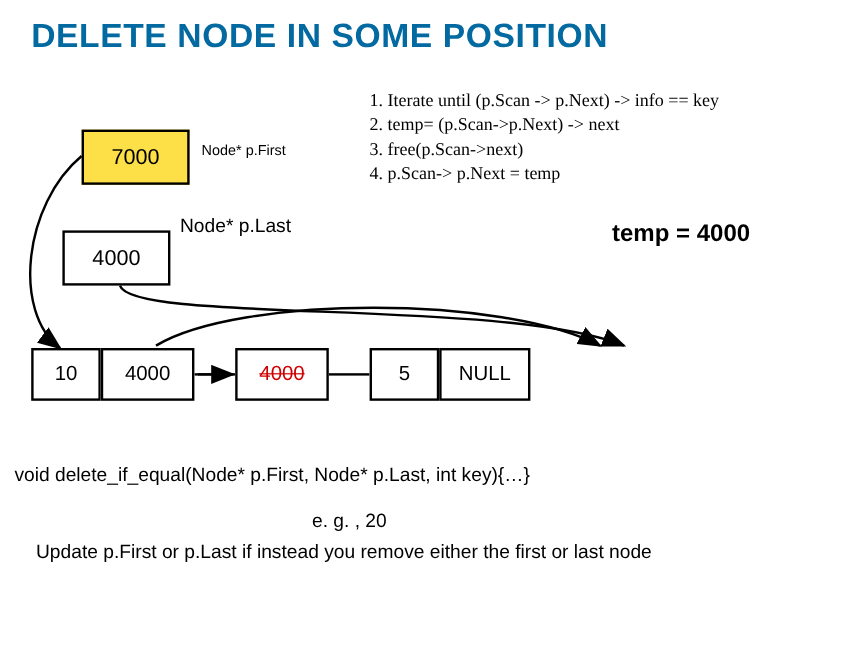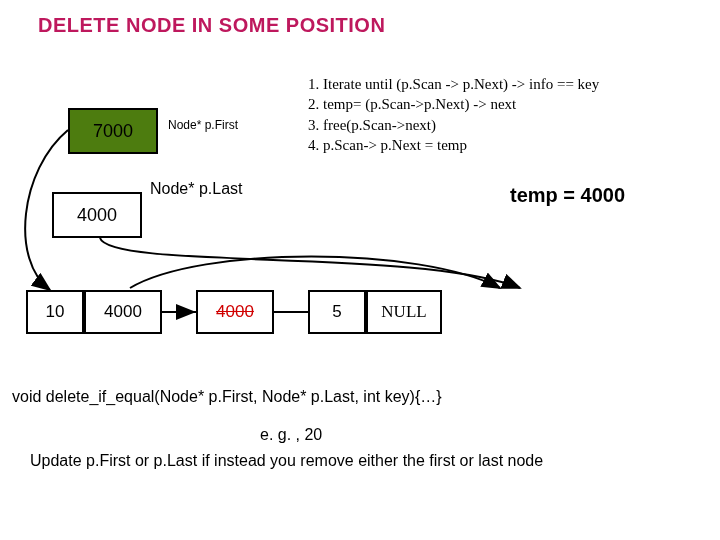--- a/index.html
+++ b/index.html
@@ -5,36 +5,35 @@
   * { box-sizing: border-box; margin: 0; padding: 0; }
   body {
     width: 720px;
     height: 540px;
     background: #fff;
     font-family: Arial, Helvetica, sans-serif;
     position: relative;
     overflow: hidden;
   }
   .title {
-    color: #be185d;
-    font-size: 20px;
+    color: #0369a1;
+    font-size: 28px;
     font-weight: 900;
     letter-spacing: 0.5px;
     padding: 14px 0 0 26px;
     font-family: Arial Black, Arial, sans-serif;
-    margin-left: 12px;
   }
   .box7000 {
     position: absolute;
     left: 68px; top: 108px;
     width: 90px; height: 46px;
     border: 2px solid #000;
     display: flex; align-items: center; justify-content: center;
     font-size: 18px;
-    background: #4d7c0f;
+    background: #fde047;
   }
   .box4000 {
     position: absolute;
     left: 52px; top: 192px;
     width: 90px; height: 46px;
     border: 2px solid #000;
     display: flex; align-items: center; justify-content: center;
     font-size: 18px;
     background: #fff;
   }
@@ -73,21 +72,21 @@
   .cell {
     height: 44px;
     border: 2px solid #000;
     display: flex; align-items: center; justify-content: center;
     font-size: 17px;
     background: #fff;
     z-index: 2;
   }
   .cell.val { width: 58px; }
   .cell.ptr { width: 78px; }
-  .cell.null { width: 76px; font-family: Liberation Serif, serif; }
+  .cell.null { width: 76px; }
   .cell.red { color: #d00000; text-decoration: line-through; }
   .gap { width: 34px; height: 2px; background: #000; }
   .func {
     position: absolute;
     left: 12px; top: 388px;
     font-size: 16px;
   }
   .eg {
     position: absolute;
     left: 260px; top: 426px;

